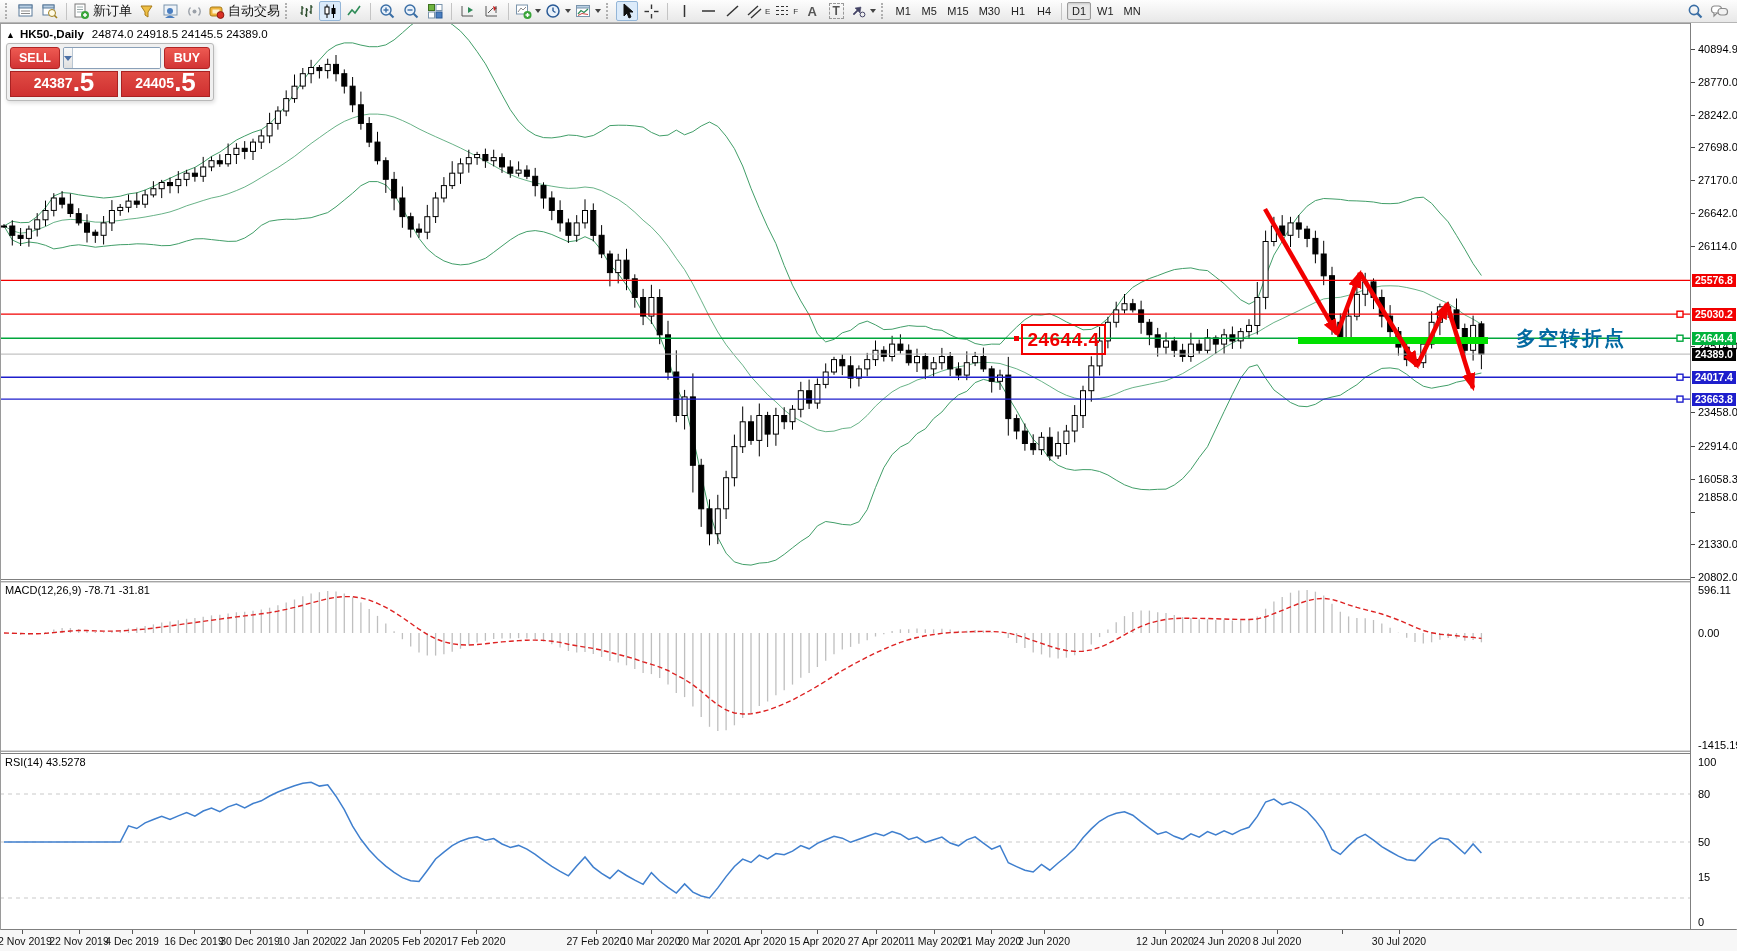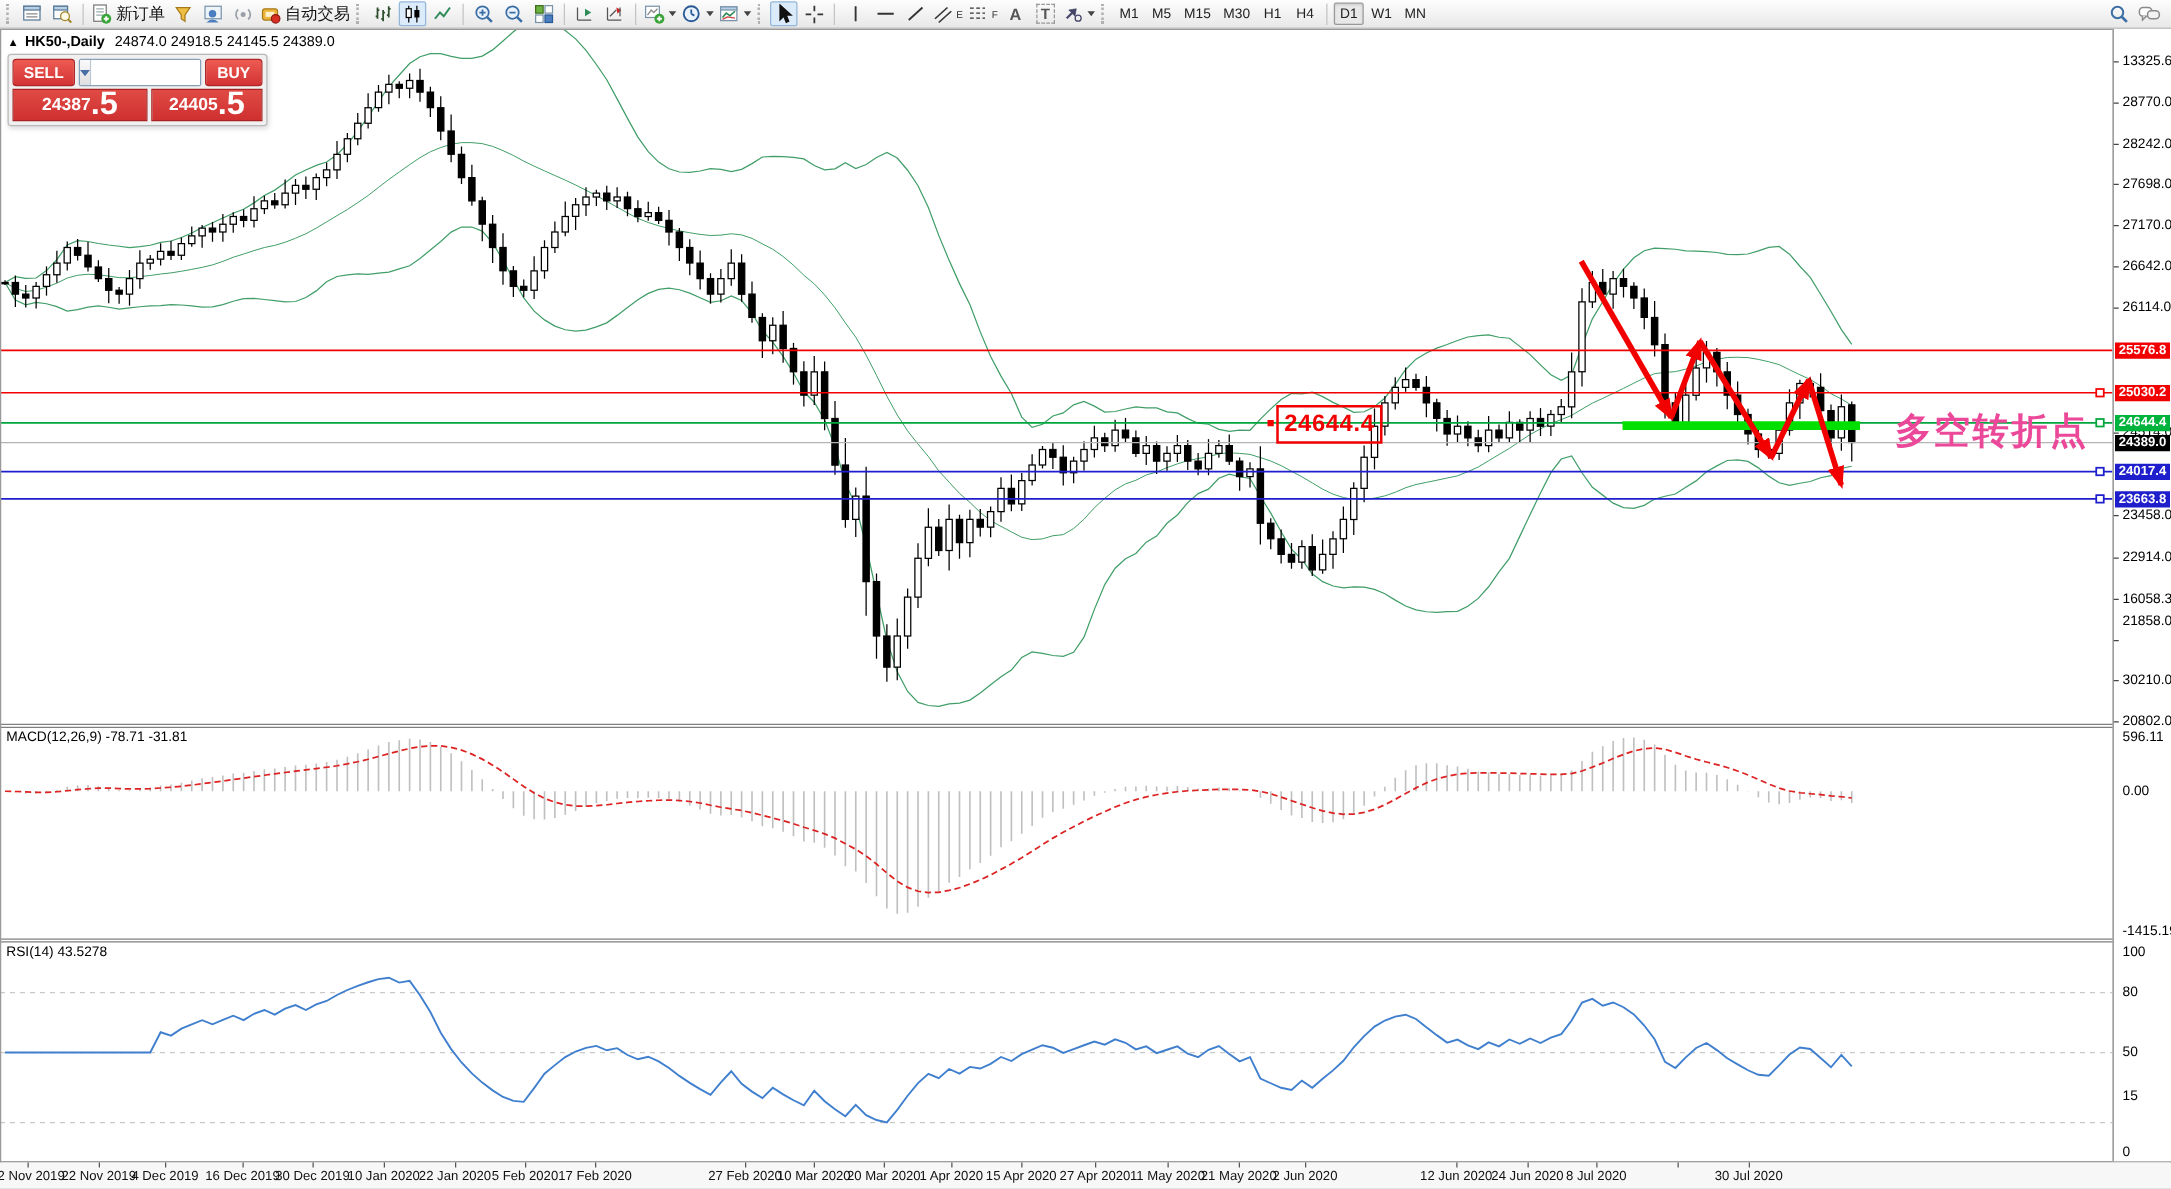--- a/index.html
+++ b/index.html
@@ -53,21 +53,21 @@
     line-height:13px;padding-left:3px;box-sizing:border-box;z-index:3;white-space:nowrap}
   #date-axis{position:absolute;left:0;top:930px;width:1737px;height:21px;z-index:4;background:#f7f7f7}
   .dtick{position:absolute;top:0;width:1px;height:4px;background:#555}
   .dlab{position:absolute;top:5px;font-size:10.5px;color:#111;transform:translateX(-50%);white-space:nowrap}
   
   .legend{position:absolute;left:5px;z-index:5;font-size:11px;color:#000}
   
   #callout{position:absolute;z-index:6;border:2px solid #f20000;color:#f20000;font-size:19px;font-weight:bold;
     display:flex;align-items:center;justify-content:center;background:transparent;letter-spacing:0.5px}
   #callout-marker{position:absolute;z-index:6;width:5px;height:5px;background:#f20000}
-  #cn-note{position:absolute;z-index:6;font-size:29px;font-weight:bold;color:#ec4899;letter-spacing:2px;white-space:nowrap}
+  #cn-note{position:absolute;z-index:6;font-size:20px;font-weight:bold;color:#0369a1;letter-spacing:2px;white-space:nowrap}
   .icn{display:block}
 </style>
 </head>
 <body>
 
 <div id="toolbar">
   <div class="handle"></div>
   <div class="tbtn">
       <span>
         <svg class="icn" width="16" height="16">
@@ -995,21 +995,21 @@
 
 <div class="legend" id="macd-legend" style="top:584px">MACD(12,26,9) -78.71 -31.81</div>
 <div class="legend" id="rsi-legend" style="top:756px">RSI(14) 43.5278</div>
 
 <div id="callout" style="left: 1021px; top: 324px; width: 81px; height: 27px;">24644.4</div>
 <div id="callout-marker" style="left: 1014px; top: 336px;"></div>
 <div id="cn-note" style="left: 1516px; top: 325px;">多空转折点</div>
 
 <div id="price-axis">
     <div class="ytick" style="top: 26px;"></div>
-    <div class="ylab" style="top: 20px;">13325.6</div>
+    <div class="ylab" style="top: 20px;">40894.9</div>
     <div class="ytick" style="top: 59px;"></div>
     <div class="ylab" style="top: 53px;">28770.0</div>
     <div class="ytick" style="top: 92px;"></div>
     <div class="ylab" style="top: 86px;">28242.0</div>
     <div class="ytick" style="top: 124px;"></div>
     <div class="ylab" style="top: 118px;">27698.0</div>
     <div class="ytick" style="top: 157px;"></div>
     <div class="ylab" style="top: 151px;">27170.0</div>
     <div class="ytick" style="top: 190px;"></div>
     <div class="ylab" style="top: 184px;">26642.0</div>
@@ -1019,21 +1019,21 @@
     <div class="ylab" style="top: 317px;">24514.0</div>
     <div class="ytick" style="top: 389px;"></div>
     <div class="ylab" style="top: 383px;">23458.0</div>
     <div class="ytick" style="top: 423px;"></div>
     <div class="ylab" style="top: 417px;">22914.0</div>
     <div class="ytick" style="top: 456px;"></div>
     <div class="ylab" style="top: 450px;">16058.3</div>
     <div class="ytick" style="top: 489px;"></div>
     <div class="ylab" style="top: 468px;">21858.0</div>
     <div class="ytick" style="top: 521px;"></div>
-    <div class="ylab" style="top: 515px;">30210.0</div>
+    <div class="ylab" style="top: 515px;">21330.0</div>
     <div class="ytick" style="top: 554px;"></div>
     <div class="ylab" style="top: 548px;">20802.0</div>
     <div class="ybox" style="top: 250.5px; background: rgb(242, 0, 0);">25576.8</div>
     <div class="ybox" style="top: 284.5px; background: rgb(242, 0, 0);">25030.2</div>
     <div class="ybox" style="top: 308.5px; background: rgb(0, 179, 60);">24644.4</div>
     <div class="ybox" style="top: 324.5px; background: rgb(0, 0, 0);">24389.0</div>
     <div class="ybox" style="top: 347.5px; background: rgb(30, 30, 204);">24017.4</div>
     <div class="ybox" style="top: 369.5px; background: rgb(30, 30, 204);">23663.8</div>
     <div class="ylab" style="top: 561px;">596.11</div>
     <div class="ylab" style="top: 604px;">0.00</div>

